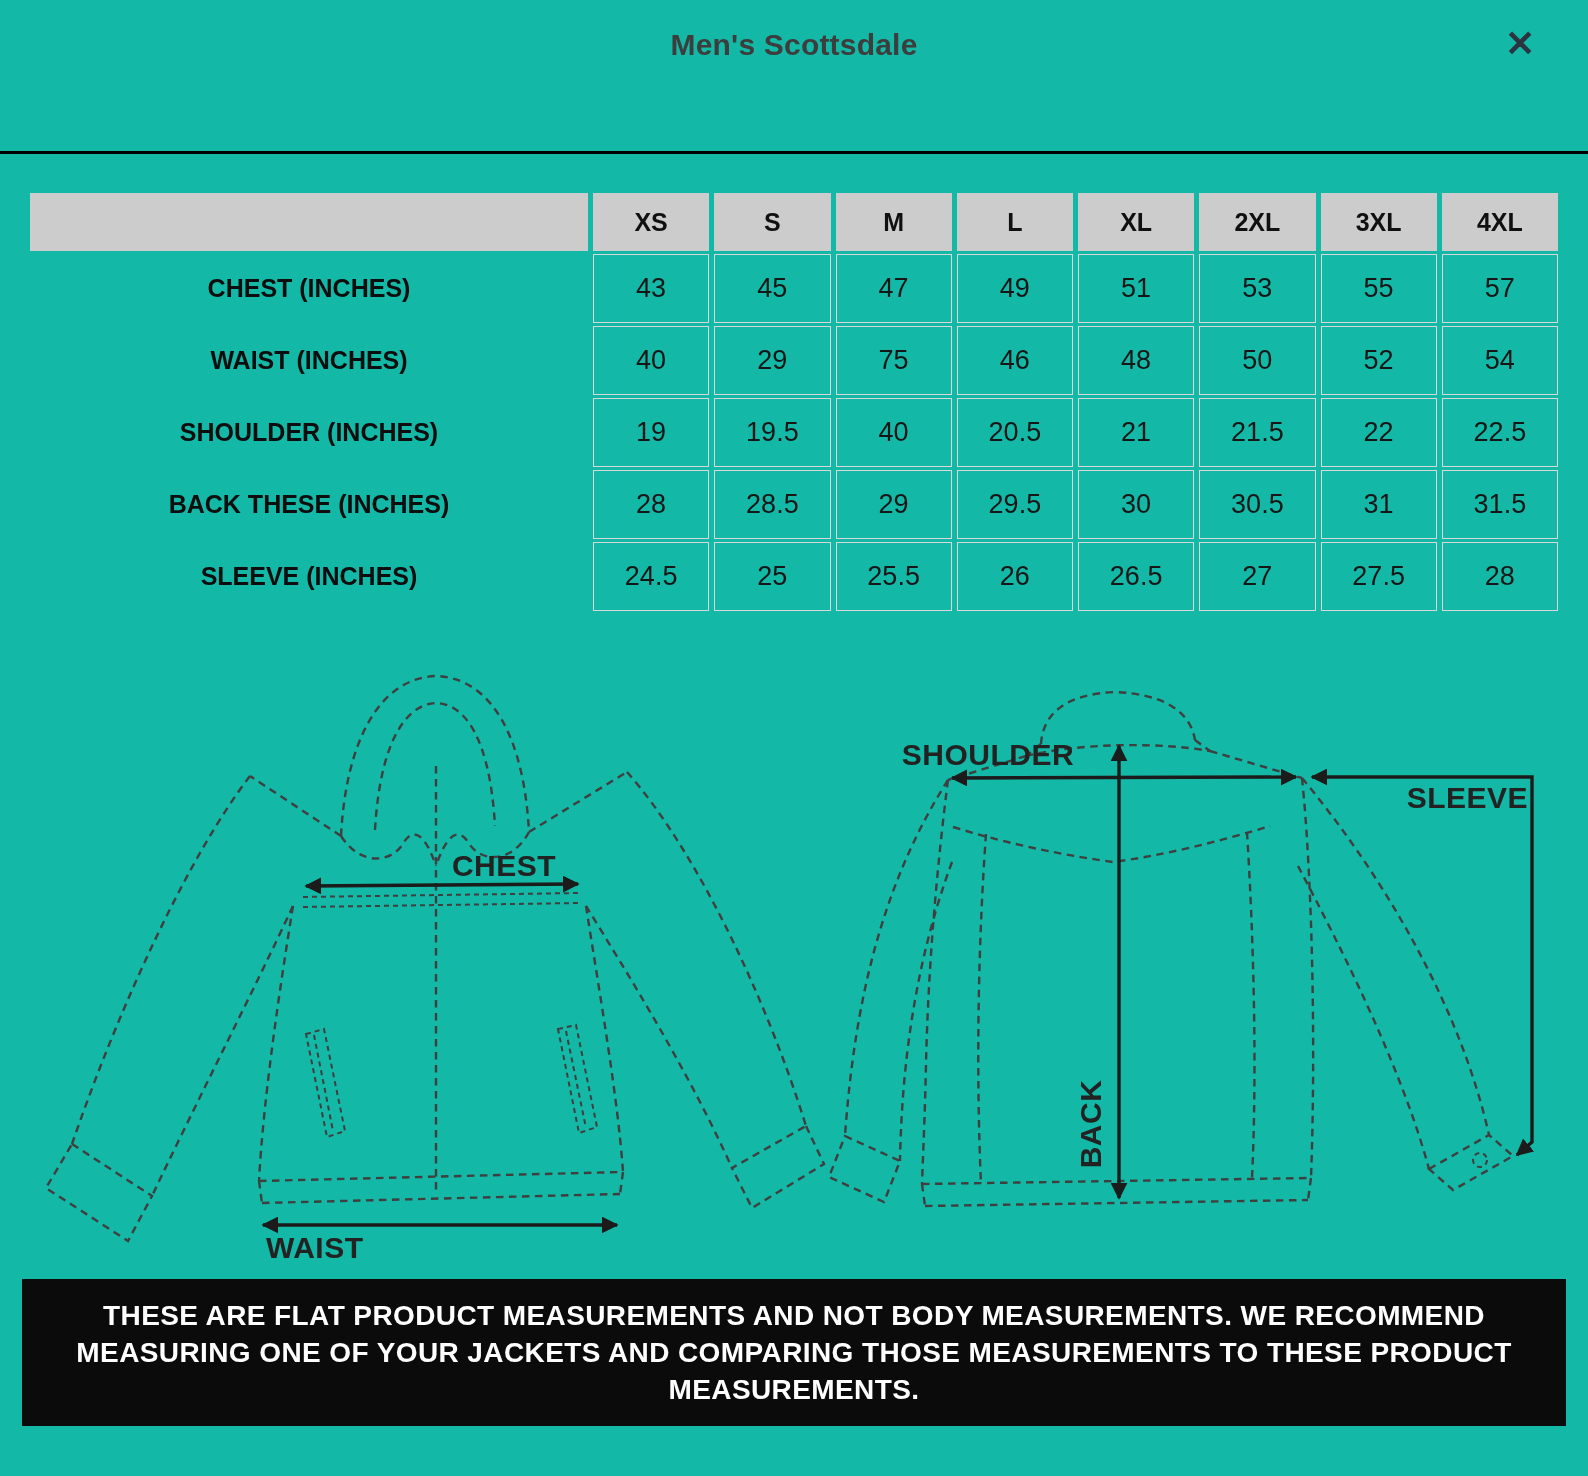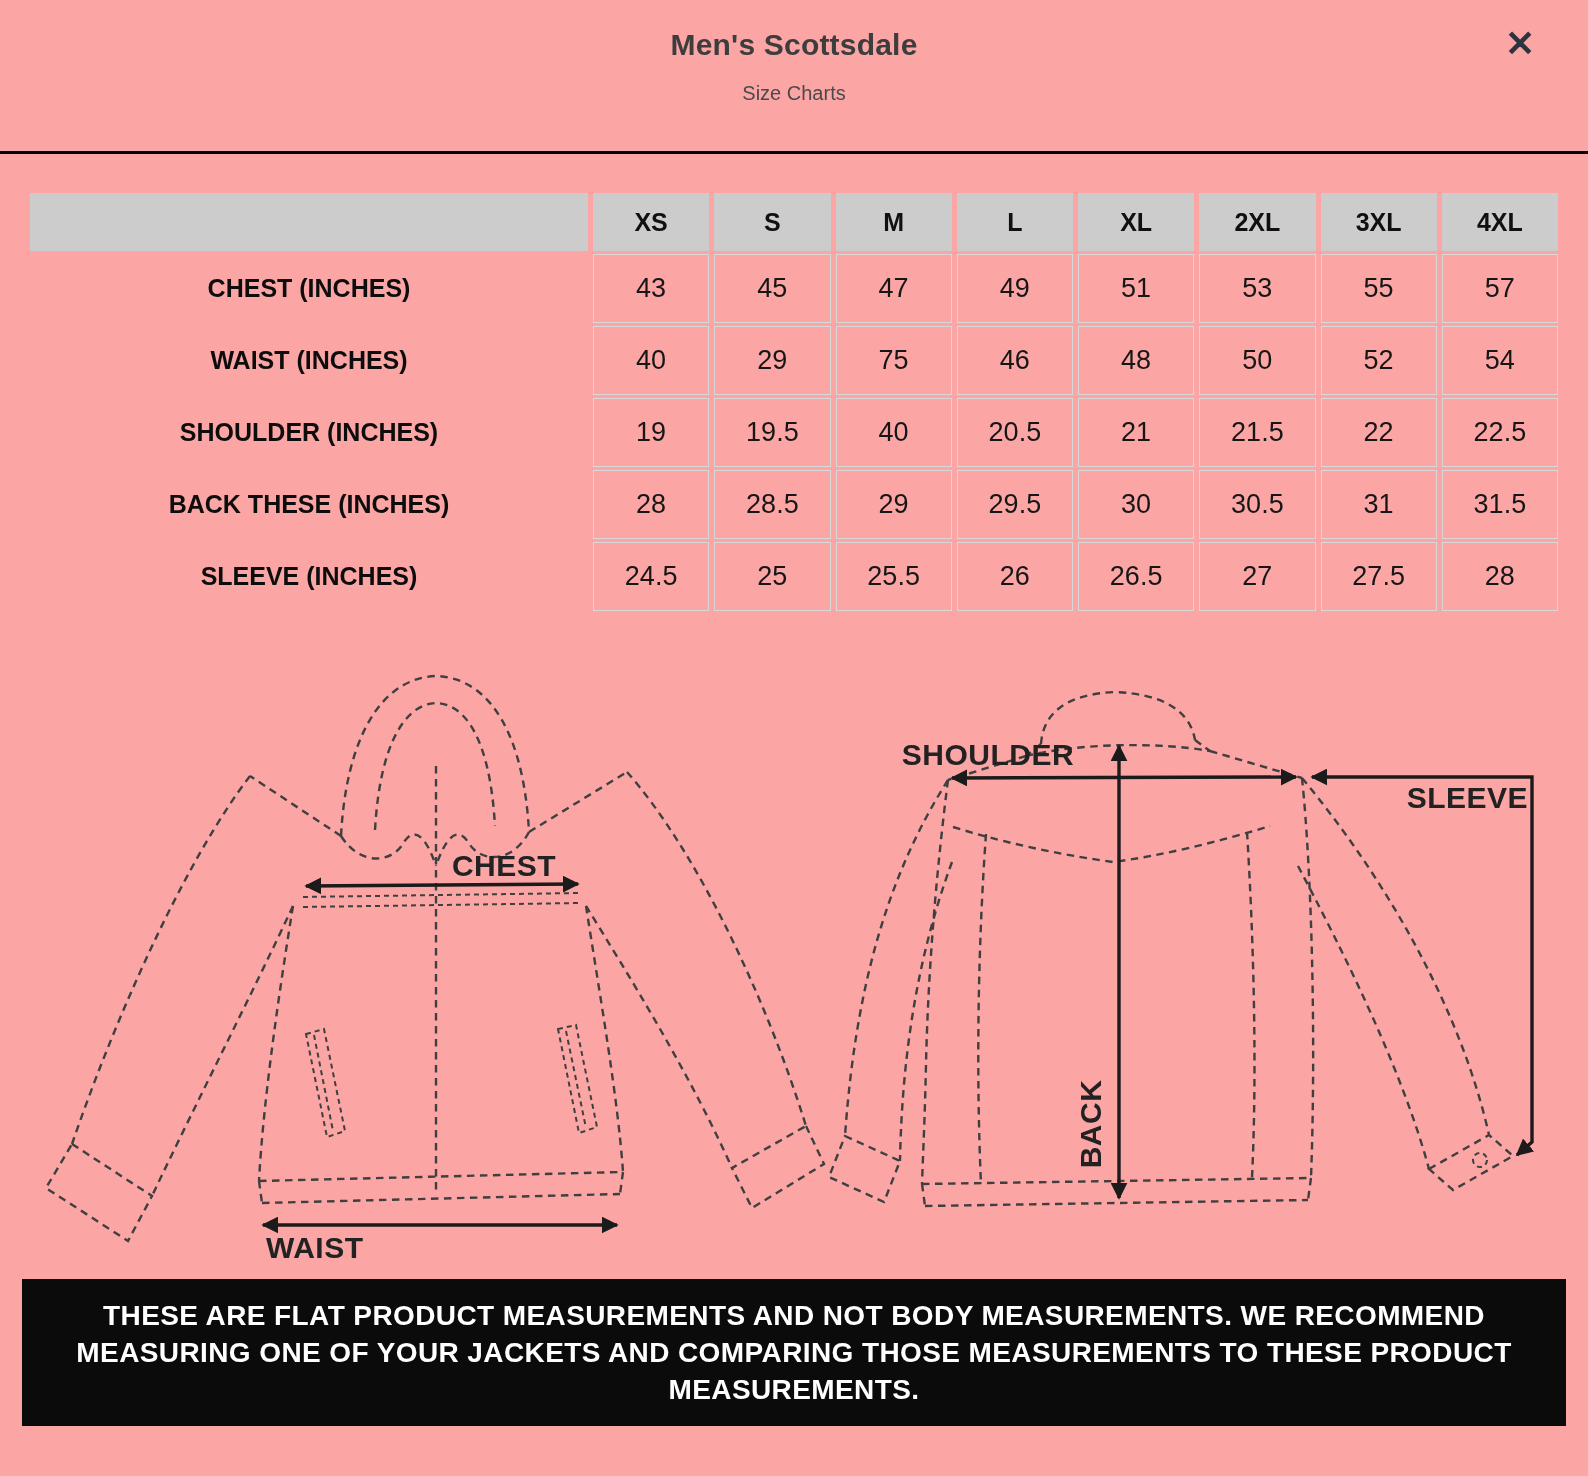--- a/index.html
+++ b/index.html
@@ -1,16 +1,16 @@
 <!DOCTYPE html>
 <html><head>
 <meta charset="utf-8">
 <style>
   html,body{margin:0;padding:0;background:#fff;}
-  .page{position:relative;width:1588px;height:1476px;background:#fca5a5;overflow:hidden;
+  .page{position:relative;width:1588px;height:1476px;background:#14b8a6;overflow:hidden;
         font-family:"Liberation Sans",sans-serif;color:#111;}
   
   .modal-header{position:relative;height:154px;border-bottom:3px solid #000;box-sizing:border-box;
         text-align:center;padding-top:28px;}
   .modal-title{margin:0;font-size:30px;font-weight:bold;color:#3d3d3d;letter-spacing:.2px;}
   .modal-subtitle{margin:20px 0 0;font-size:20px;font-weight:400;color:#4a4a4a;}
   .close-btn{position:absolute;top:20px;right:44px;width:48px;height:48px;border:none;background:none;
         cursor:pointer;font-size:36px;font-weight:bold;color:#2c3440;line-height:48px;padding:0;}
   
   .table-wrap{margin:36px 25px 0;}
@@ -34,21 +34,20 @@
         font-size:28px;font-weight:bold;line-height:37px;letter-spacing:.4px;
         padding:18px 32px;box-sizing:border-box;}
 </style>
 </head>
 <body>
 
 <div class="page">
 
   <div class="modal-header">
     <h1 class="modal-title">Men's Scottsdale</h1>
-    <div class="modal-subtitle">Size Charts</div>
     <button class="close-btn">
       <span>✕</span>
     </button>
   </div>
 
   <div class="table-wrap">
     <table class="size-table">
       <colgroup>
           <col class="label-col">
         </colgroup>

